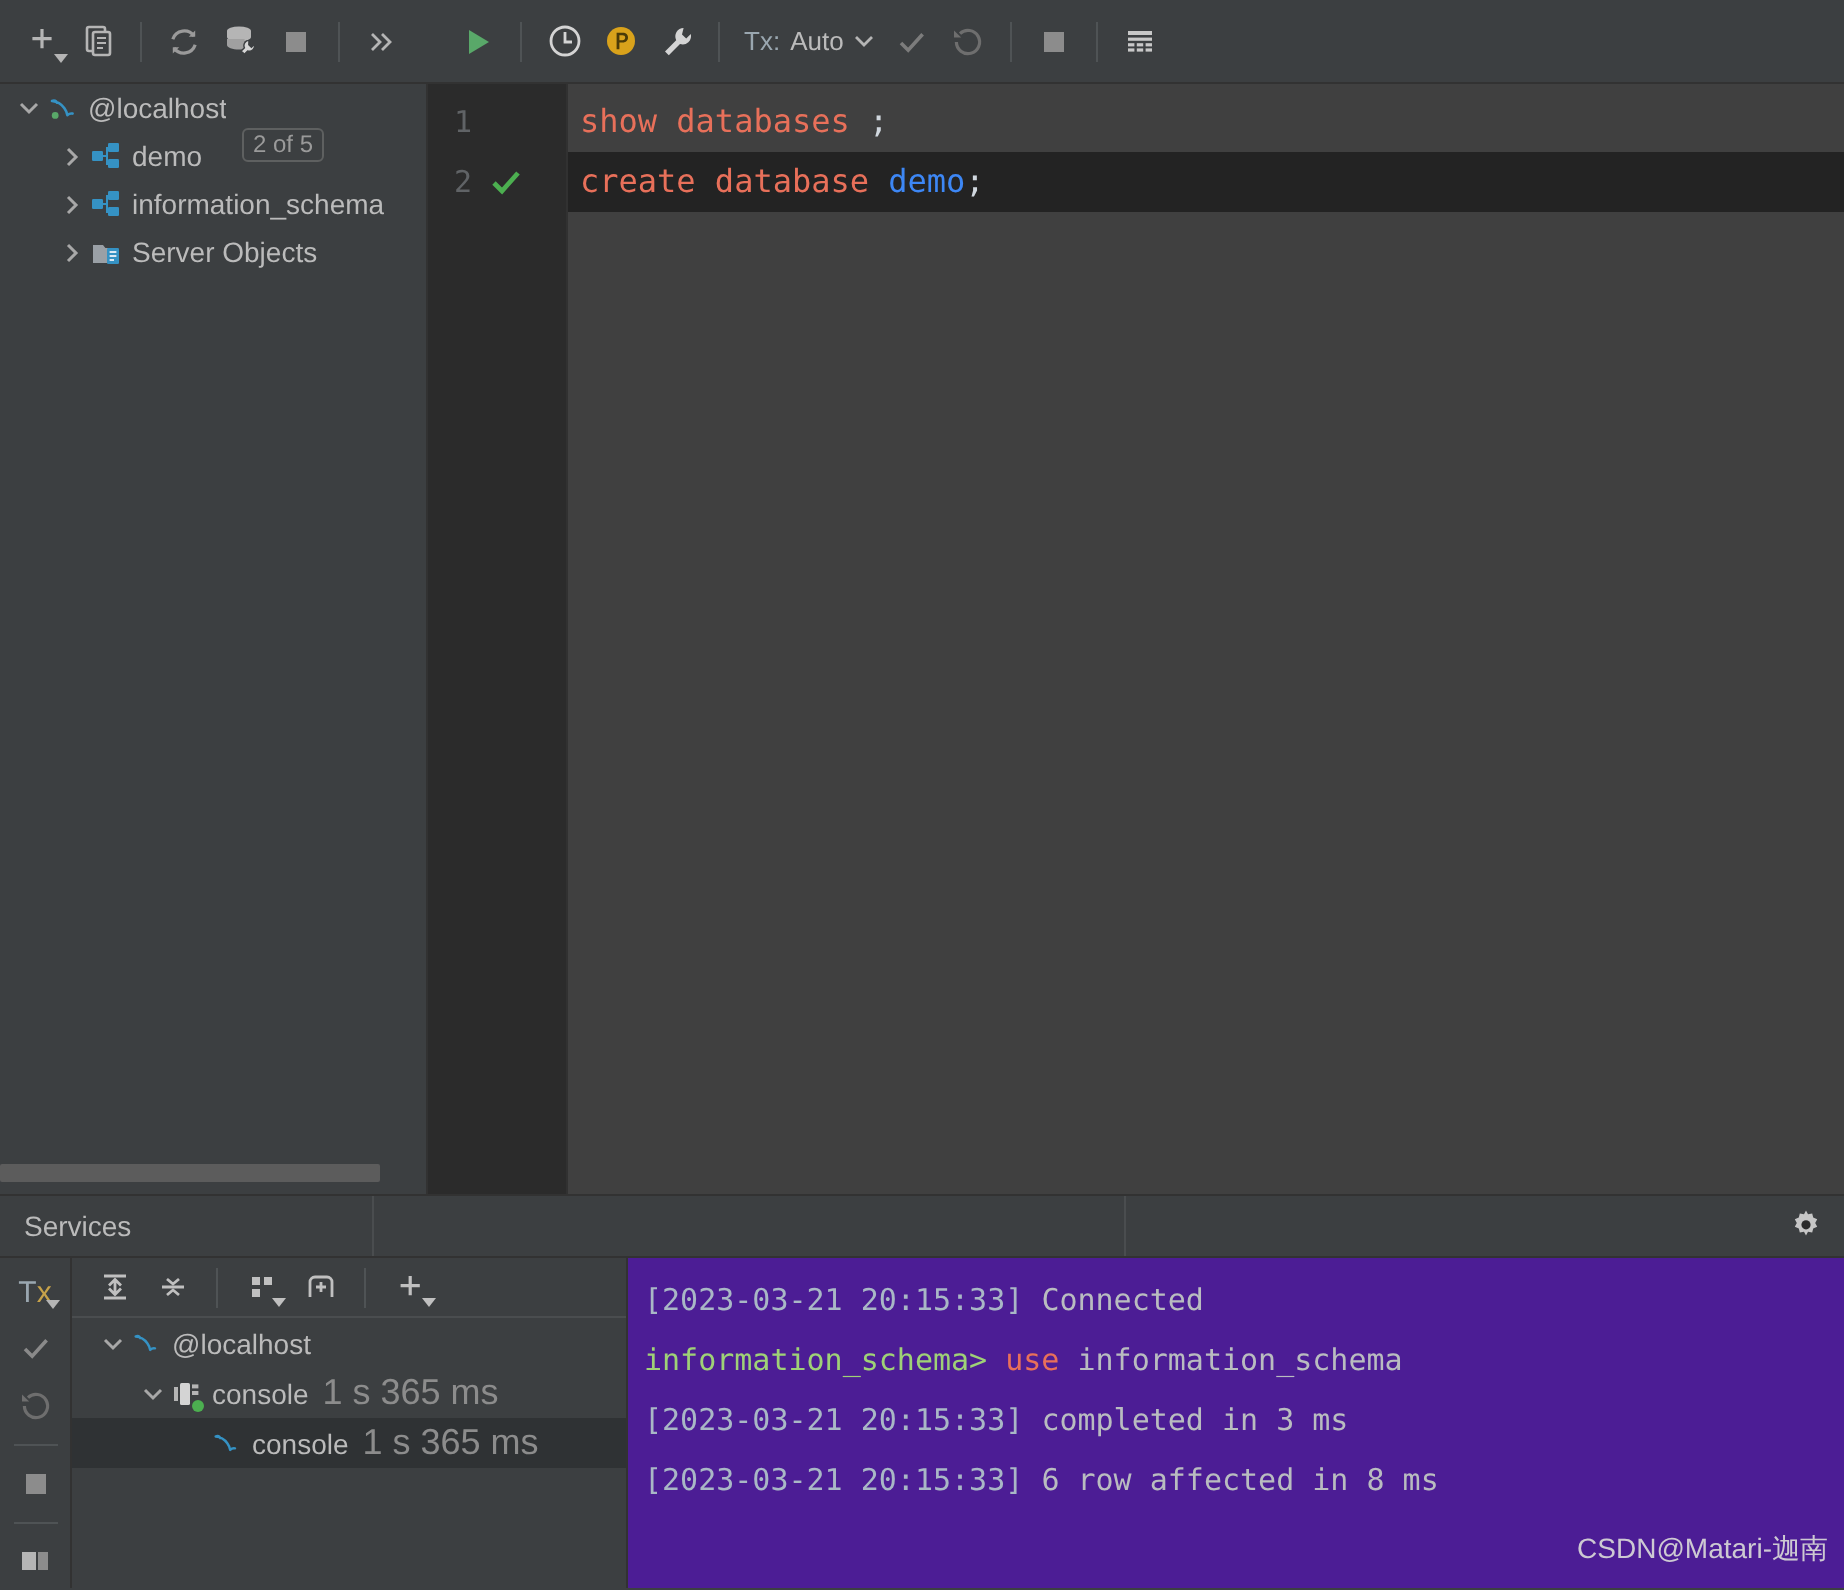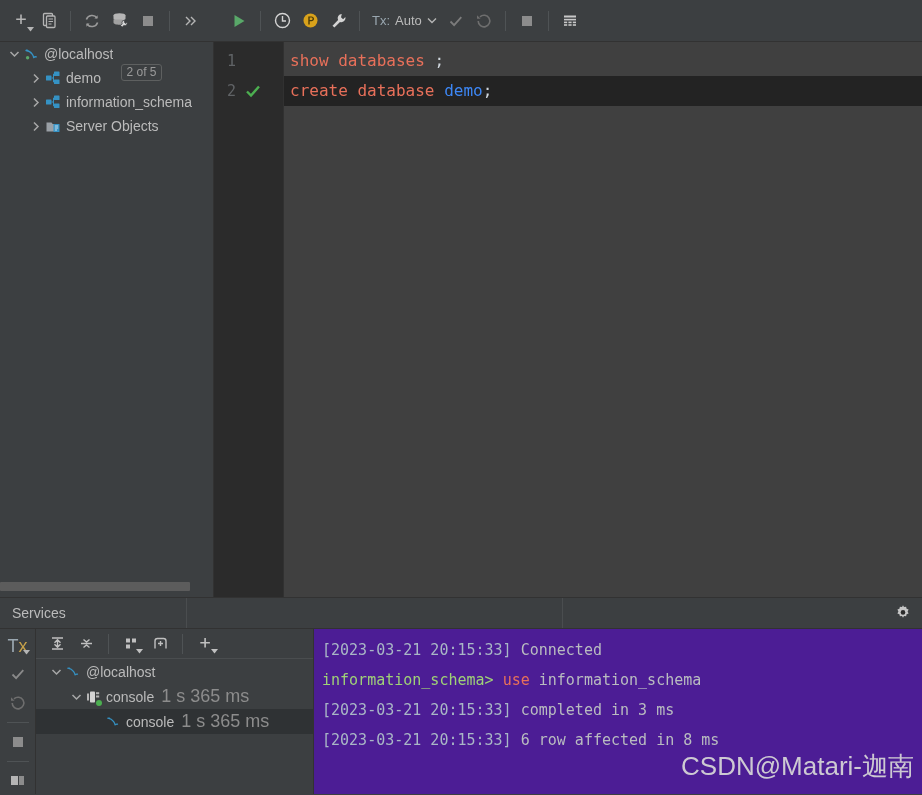--- a/index.html
+++ b/index.html
@@ -182,21 +182,21 @@
     font-size: 15px; overflow: hidden; position: relative;
   }
   .out-line { height: 30px; line-height: 30px; white-space: pre; }
   .ts { color: #a9b7c6; }
   .prompt { color: #9fd177; }
   .sqlkw { color: #e8705a; }
   .plain { color: #b9bcc0; }
 
   .watermark {
     position: absolute; right: 8px; bottom: 10px;
-    color: #d8d8d8; font-size: 26px; opacity: 0.92;
+    color: #d8d8d8; font-size: 14px; opacity: 0.92;
     font-family: "Liberation Sans", sans-serif;
     pointer-events: none; white-space: nowrap;
   }
 
   svg { display: block; }
 </style>
 </head>
 <body>
 
 <div class="app">
@@ -420,21 +420,21 @@
           <circle cx="9" cy="8.4" r="2.3" fill="#2b2b2b"></circle>
         </svg>
       </span>
     </div>
   </div>
 
   <div class="bottom">
 
     <div class="vtoolbar">
       <div class="vbtn" title="Tx">
-        <span style="color:#c7b899;font-size:18px;font-family:'Liberation Sans',sans-serif;">
+        <span style="color:#c7b899;font-size:15px;font-family:'Liberation Sans',sans-serif;">
           <span style="color:#9aa7b0;">T</span><span style="color:#c7a24a;">x</span>
         </span>
         <svg width="7" height="5" viewBox="0 0 7 5" style="position:absolute;right:2px;bottom:4px;">
           <path d="M0 0h7L3.5 4.5z" fill="#b5b5b5"></path>
         </svg>
       </div>
       <div class="vbtn" title="Commit">
         <svg width="18" height="18" viewBox="0 0 18 18">
           <path d="M3.5 9.5l3.6 3.6 7.2-8" fill="none" stroke="#8a8a8a" stroke-width="1.8"></path>
         </svg>

